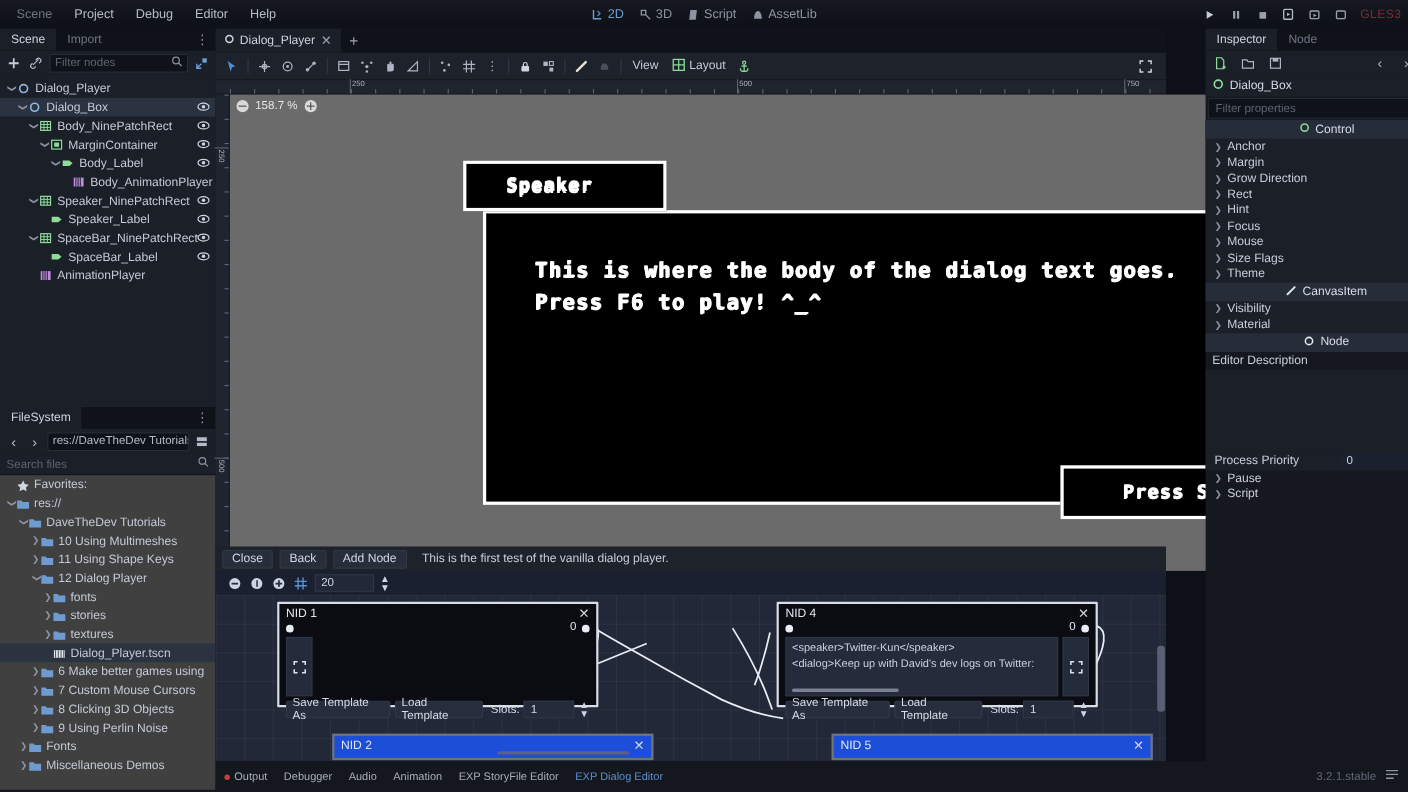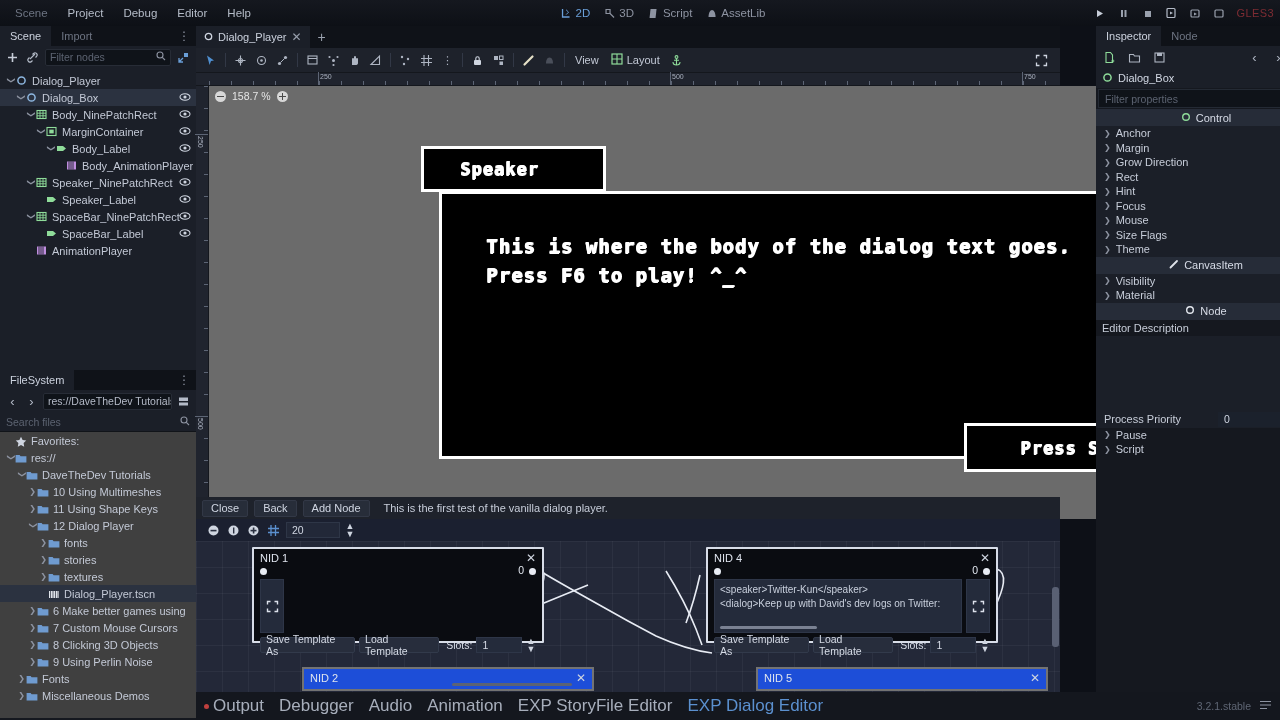--- a/index.html
+++ b/index.html
@@ -20,21 +20,21 @@
     display: flex; align-items: center;
   }
   .menu-items { display: flex; align-items: center; padding-left: 6px; gap: 2px; }
   .menu-item {
     padding: 3px 9px; font-size: 11.5px; color: #b6bdc9; border-radius: 2px;
     white-space: nowrap;
   }
   .menu-item.dim { color: #6d7482; }
   .center-tabs {
     position: absolute; left: 50%; transform: translateX(-50%);
-    display: flex; align-items: center; gap: 14px; margin-left: 23px;
+    display: flex; align-items: center; gap: 14px;
   }
   .ctab { display: flex; align-items: center; gap: 4px; font-size: 11.5px; color: #8d93a1; }
   .ctab.active { color: #6a9fd8; }
   .ctab svg { display: block; }
   .right-controls {
     position: absolute; right: 6px; top: 0; height: 26px;
     display: flex; align-items: center; gap: 11px;
   }
   .rc-ico { width: 13px; height: 13px; display: flex; align-items: center; justify-content: center; color: #9aa1ae; }
   .gles { color: #7e2c33; font-size: 11px; letter-spacing: .4px; }
@@ -299,21 +299,21 @@
     position: absolute; right: 6px; width: 92px; height: 15px; background: #1b212c;
     display: flex; align-items: center; justify-content: space-between; padding: 0 6px;
     font-size: 10.5px; color: #d0d6e2;
   }
 
   
   .statusbar {
     position: absolute; left: 196px; top: 692px; width: 1084px; height: 28px;
     background: #14171e; display: flex; align-items: center; padding: 0 8px; gap: 15px;
   }
-  .sb-item { font-size: 17px; color: #a7aebb; display: flex; align-items: center; gap: 4px; text-align: right; }
+  .sb-item { font-size: 10px; color: #a7aebb; display: flex; align-items: center; gap: 4px; text-align: right; }
   .sb-item.active { color: #5b90cf; }
   .reddot { width: 5px; height: 5px; border-radius: 50%; background: #c0403e; }
   .sb-right { margin-left: auto; display: flex; align-items: center; gap: 8px; }
   .ver { font-size: 10.5px; color: #5f6674; }
 </style>
 </head>
 <body>
 
 <div class="app">
 

